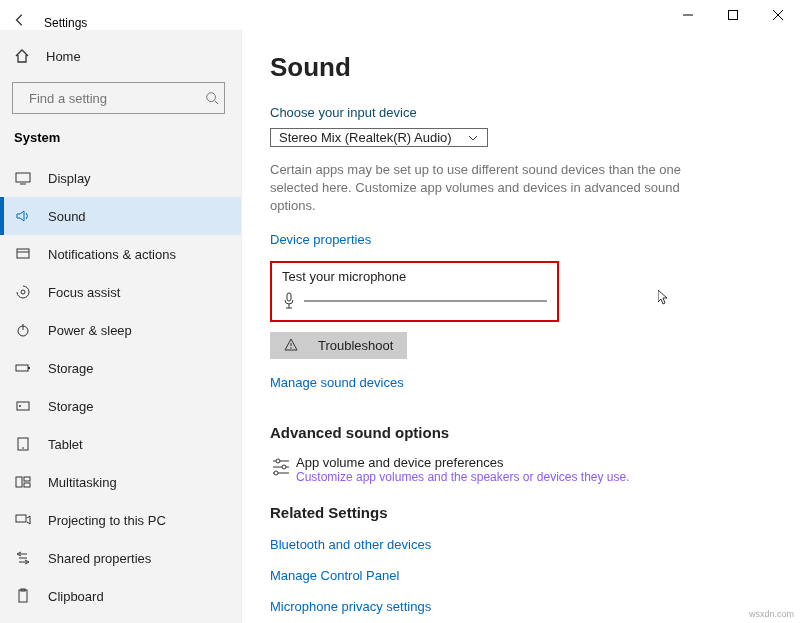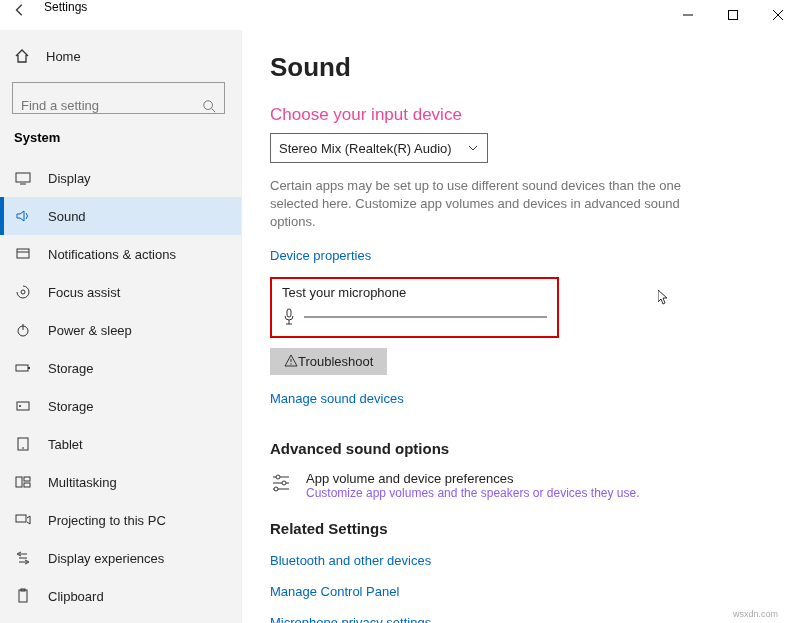--- a/index.html
+++ b/index.html
@@ -1,53 +1,53 @@
 <!DOCTYPE html>
 <html><head>
 <meta charset="utf-8">
 <style>
 * { margin: 0; padding: 0; box-sizing: border-box; font-family: "Segoe UI", -apple-system, sans-serif; }
 body { background: #fff; width: 800px; height: 623px; overflow: hidden; display: flex; flex-direction: column; }
-.titlebar { height: 30px; display: flex; align-items: flex-start; padding-left: 10px; }
+.titlebar { height: 30px; display: flex; align-items: flex-end; padding-left: 10px; }
 .titlebar .back { width: 20px; height: 20px; display: flex; align-items: center; justify-content: center; cursor: pointer; }
 .titlebar .title { margin-left: 14px; font-size: 12px; color: #000; }
 .titlebar .controls { margin-left: auto; display: flex; }
 .titlebar .controls div { width: 45px; height: 30px; display: flex; align-items: center; justify-content: center; cursor: pointer; }
 .body { display: flex; flex: 1; overflow: hidden; }
 .sidebar { width: 242px; background: #f3f3f3; display: flex; flex-direction: column; padding-top: 8px; border-right: 1px solid #eee; }
 .home-row { display: flex; align-items: center; height: 36px; padding-left: 14px; cursor: pointer; text-align: center; }
 .home-row .label { margin-left: 16px; font-size: 13px; color: #222; }
-.searchbox { margin: 8px 16px 10px 12px; height: 32px; border: 1px solid #999; display: flex; align-items: flex-end; padding: 0 8px; background: #fff0; background:#f3f3f3; }
+.searchbox { margin: 8px 16px 10px 12px; height: 32px; border: 1px solid #999; display: flex; align-items: center; padding: 0 16px; background: #fff0; background:#f3f3f3; }
 .searchbox input { flex: 1; border: none; background: transparent; font-size: 13px; outline: none; color: #666; }
 .category { padding: 6px 14px 14px 14px; font-size: 13px; font-weight: 600; color: #000; }
 .nav { display: flex; flex-direction: column; overflow-y: auto; }
 .nav-item { display: flex; align-items: center; height: 38px; padding-left: 14px; cursor: pointer; font-size: 13px; color: #222; position: relative; }
 .nav-item .icon { width: 18px; display: flex; align-items: center; justify-content: center; }
 .nav-item .label { margin-left: 16px; }
 .nav-item.active { background: #d9e8f7; }
 .nav-item.active::before { content: ""; position: absolute; left: 0; top: 0; bottom: 0; width: 4px; background: #0067c0; }
 .content { flex: 1; padding: 22px 28px 10px 28px; overflow-y: auto; color: #222; }
 .content h1 { font-size: 26px; font-weight: 600; margin-bottom: 22px; }
-.section-label { font-size: 17px; margin-bottom: 8px; color: #ec4899; }
-.dropdown { width: 218px; height: 30px; border: 1px solid #666; display: flex; align-items: center; padding: 0 8px; font-size: 13px; cursor: pointer; margin-bottom: 14px; }
+.section-label { font-size: 13px; margin-bottom: 8px; color: #0c4a6e; }
+.dropdown { width: 218px; height: 19px; border: 1px solid #666; display: flex; align-items: center; padding: 0 8px; font-size: 13px; cursor: pointer; margin-bottom: 14px; }
 .dropdown .chev { margin-left: auto; }
 .helptext { font-size: 13px; color: #737373; line-height: 1.4; max-width: 430px; margin-bottom: 14px; }
 .link { font-size: 13px; color: #0067c0; cursor: pointer; margin-bottom: 14px; display: inline-block; }
 .testbox { border: 2px solid #d40000; padding: 6px 10px 10px 10px; width: 289px; margin-bottom: 10px; }
 .testbox .tlabel { font-size: 13px; margin-bottom: 8px; }
 .testbox .row { display: flex; align-items: center; gap: 8px; }
 .testbox .bar { flex: 1; height: 2px; background: #999; }
 .cursor { position: absolute; left: 416px; top: 260px; pointer-events: none; }
-.btn { display: inline-flex; align-items: center; gap: 0; background: #ccc; padding: 6px 14px; font-size: 13px; cursor: pointer; margin-bottom: 14px; }
+.btn { display: inline-flex; align-items: center; gap: 20px; background: #ccc; padding: 6px 14px; font-size: 13px; cursor: pointer; margin-bottom: 14px; }
 h2 { font-size: 15px; font-weight: 600; margin: 20px 0 14px 0; }
-.pref-row { display: flex; align-items: flex-start; gap: 14px; margin-bottom: 10px; }
+.pref-row { display: flex; align-items: flex-start; gap: 4px; margin-bottom: 10px; }
 .pref-row .ptitle { font-size: 13px; color: #222; }
 .pref-row .psub { font-size: 12px; color: #8b5cf6; }
 svg { display: block; }
-.watermark { position: absolute; right: 22px; bottom: 4px; font-size: 9px; color: #aaa; }
+.watermark { position: absolute; right: 6px; bottom: 4px; font-size: 9px; color: #aaa; }
 </style>
 </head>
 <body>
 
 <div class="titlebar">
   <div class="back">
     <svg width="14" height="14" viewBox="0 0 16 16">
         <path d="M10 2 L4 8 L10 14" stroke="#333" stroke-width="1.5" fill="none"></path>
       </svg>
   </div>
@@ -182,21 +182,21 @@
             </svg>
           </span>
           <span class="label">Projecting to this PC</span>
         </div>
       <div class="nav-item">
           <span class="icon">
             <svg width="16" height="16" viewBox="0 0 16 16">
               <path d="M4 4 L12 4 M4 8 L12 8 M4 12 L12 12 M6 2 L2 4 L6 6 M10 10 L14 12 L10 14" stroke="#333" fill="none"></path>
             </svg>
           </span>
-          <span class="label">Display experiences</span>
+          <span class="label">Shared properties</span>
         </div>
       <div class="nav-item">
           <span class="icon">
             <svg width="16" height="16" viewBox="0 0 16 16">
               <rect x="4" y="2" width="8" height="12" stroke="#333" fill="none"></rect>
               <rect x="6" y="1" width="4" height="2" stroke="#333" fill="none"></rect>
             </svg>
           </span>
           <span class="label">Clipboard</span>
         </div>

